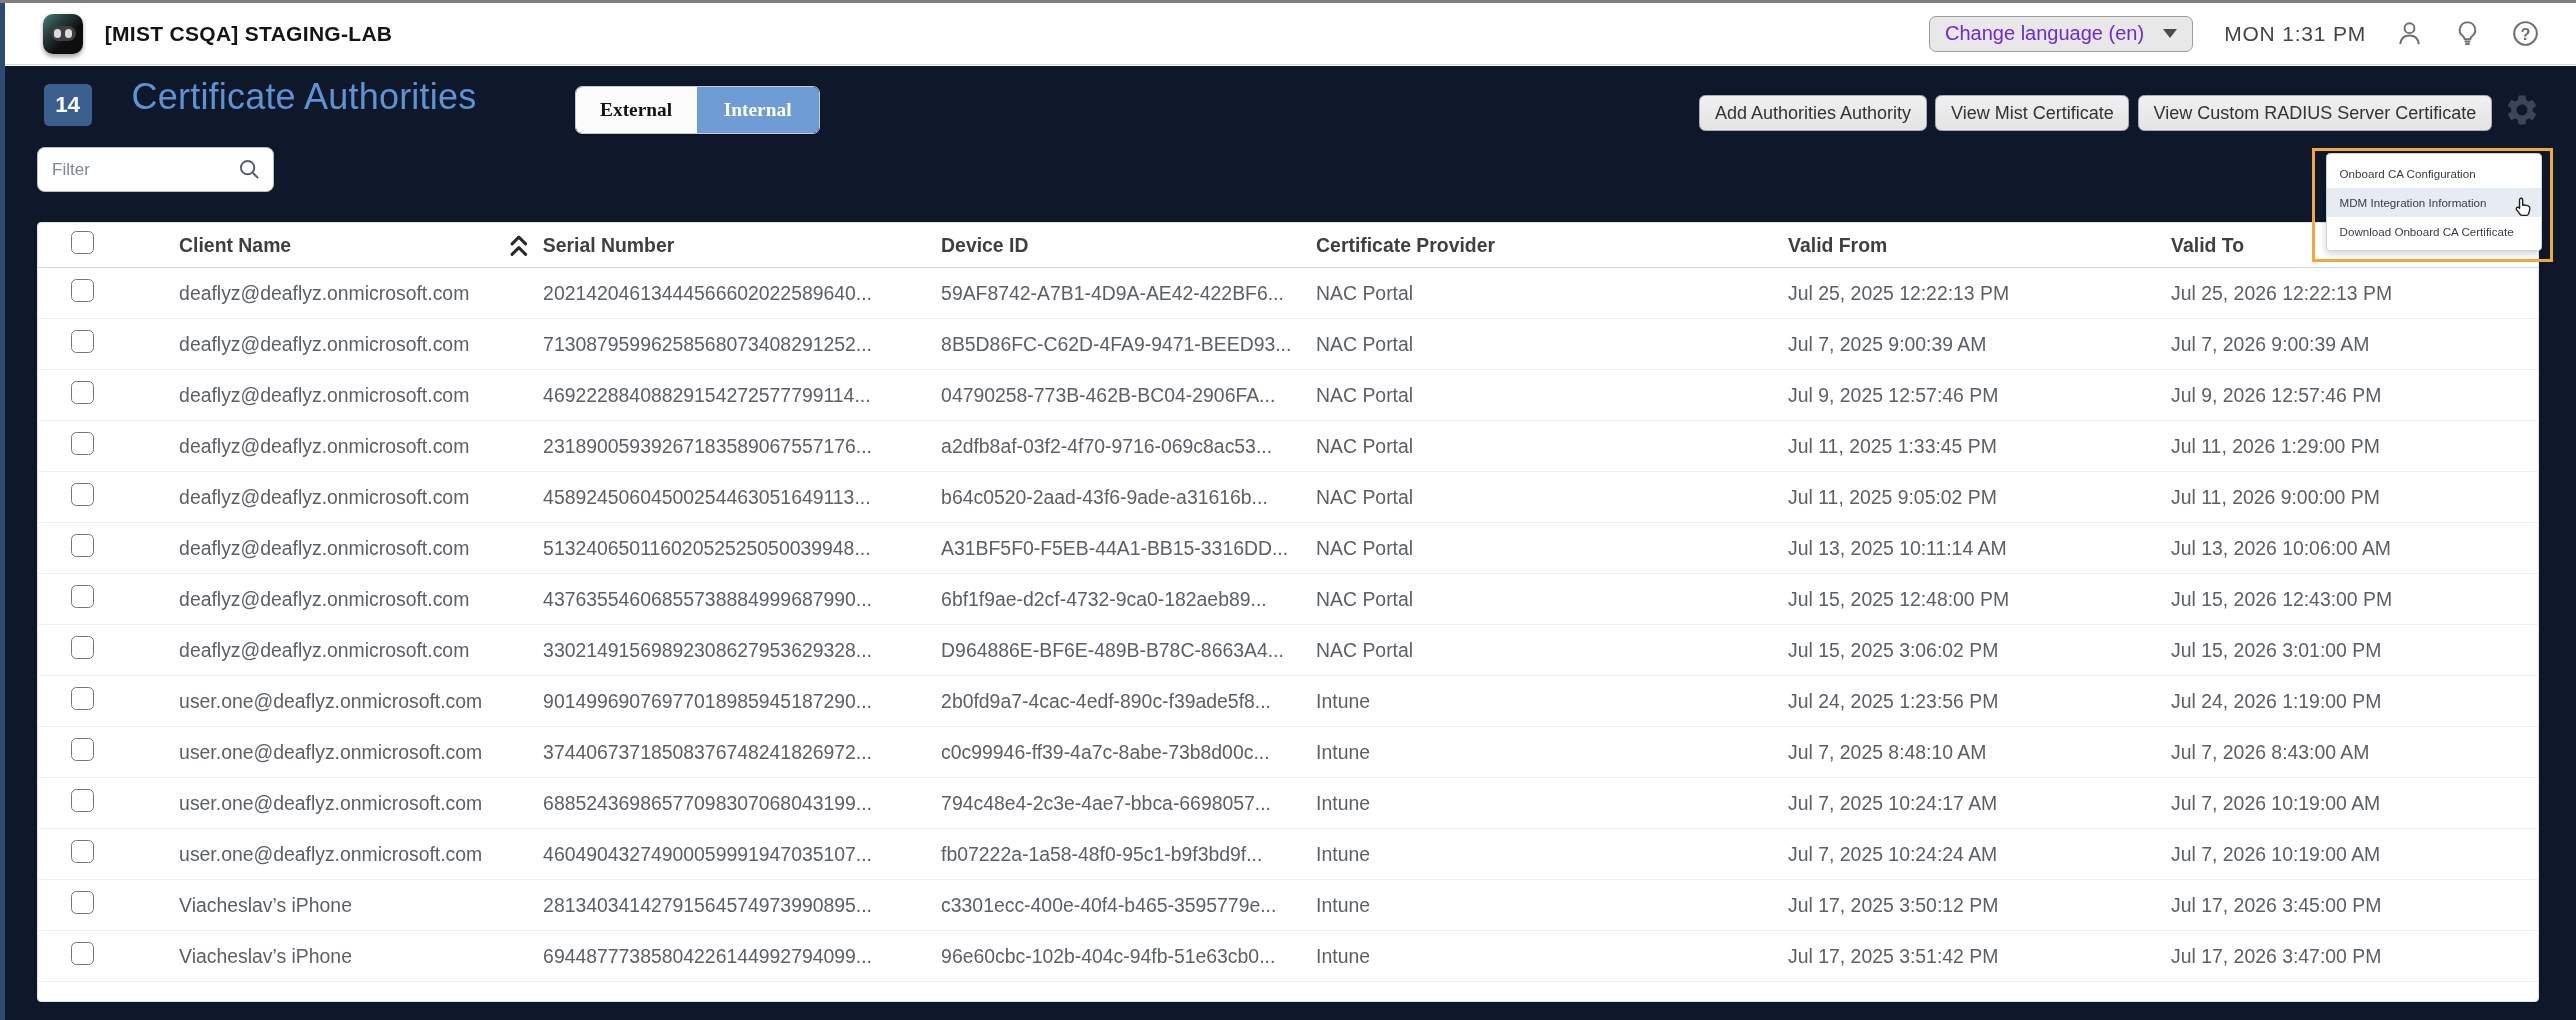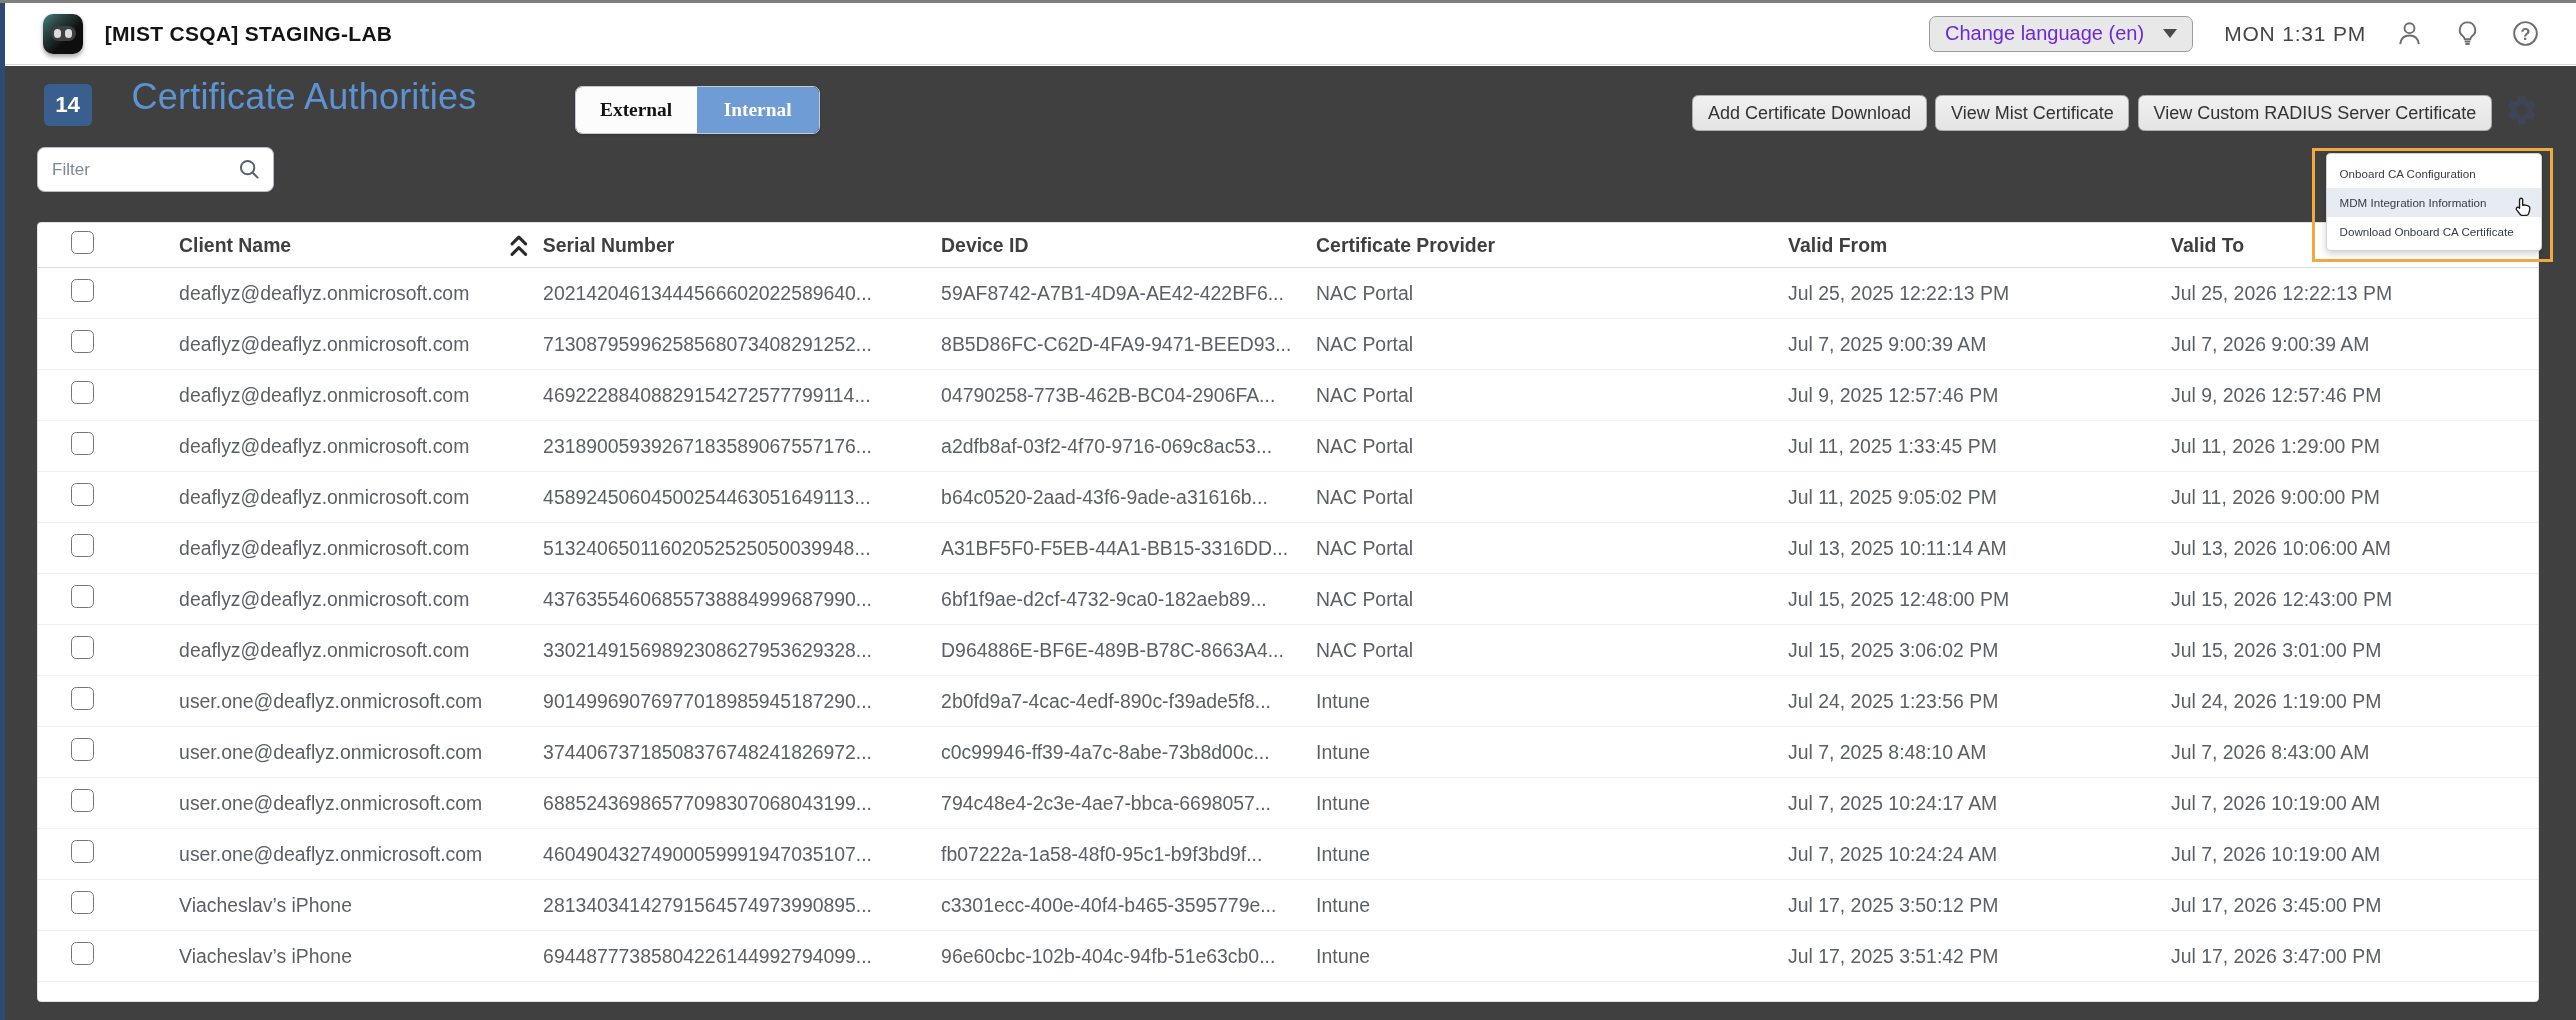--- a/index.html
+++ b/index.html
@@ -25,21 +25,21 @@
   .topbar-right { margin-left:auto; display:flex; align-items:center; }
   .lang-btn { height:36px; padding:0 15.5px; background:#e8e8e8; border:1.5px solid #9c9c9c; border-radius:7px;
               font-size:20px; color:#6d28d9; display:flex; align-items:center; gap:18.6px; cursor:pointer; }
   .lang-caret { width:0; height:0; border-left:7px solid transparent; border-right:7px solid transparent;
                 border-top:9.3px solid #4a4a4a; }
   .clock { margin-left:31px; font-size:21px; color:#454545; letter-spacing:0.8px; white-space:nowrap; }
   .tb-icon { margin-left:29px; width:29px; height:29px; display:inline-flex; cursor:pointer; }
   .tb-icon svg { width:100%; height:100%; }
 
   
-  .content { position:absolute; left:4.6px; top:63px; right:0; bottom:0; background:#404040; }
+  .content { position:absolute; left:4.6px; top:63px; right:0; bottom:0; background:#0f172a; }
 
   .count-badge { position:absolute; left:39px; top:18px; width:48px; height:42px; border-radius:5.4px;
                  background:#3a5e8e; color:#ffffff; font-size:22.4px; font-weight:700;
                  display:flex; align-items:center; justify-content:center; }
   .page-title { position:absolute; left:127px; top:8px; font-size:36px; font-weight:400; color:#5d93d2;
                 line-height:46px; letter-spacing:0.2px; }
 
   .tabs { position:absolute; left:570px; top:20px; height:48px; display:flex; border-radius:7px;
           overflow:hidden; border:0.8px solid #c4cad2; box-shadow:0 1.5px 2.3px rgba(0,0,0,.12);font-family:Liberation Serif, serif; }
   .tab { height:100%; display:flex; align-items:center; justify-content:center; font-size:19.4px;
@@ -135,21 +135,21 @@
 
     <div class="count-badge">14</div>
     <h1 class="page-title">Certificate Authorities</h1>
 
     <div class="tabs">
       <div class="tab inactive">External</div>
       <div class="tab active">Internal</div>
     </div>
 
     <div class="actions">
-      <button class="action-btn">Add Certificate Download</button>
+      <button class="action-btn">Add Authorities Authority</button>
       <button class="action-btn">View Mist Certificate</button>
       <button class="action-btn">View Custom RADIUS Server Certificate</button>
     </div>
 
     <div class="gear-btn">
       <svg viewBox="0 0 24 24" fill="#3e4554">
         <path d="M19.14,12.94c0.04-0.3,0.06-0.61,0.06-0.94c0-0.32-0.02-0.64-0.07-0.94l2.03-1.58c0.18-0.14,0.23-0.41,0.12-0.61 l-1.92-3.32c-0.12-0.22-0.37-0.29-0.59-0.22l-2.39,0.96c-0.5-0.38-1.03-0.7-1.62-0.94L14.4,2.81c-0.04-0.24-0.24-0.41-0.48-0.41 h-3.84c-0.24,0-0.43,0.17-0.47,0.41L9.25,5.35C8.66,5.59,8.12,5.92,7.63,6.29L5.24,5.33c-0.22-0.08-0.47,0-0.59,0.22L2.74,8.87 C2.62,9.08,2.66,9.34,2.86,9.48l2.03,1.58C4.84,11.36,4.8,11.69,4.8,12s0.02,0.64,0.07,0.94l-2.03,1.58 c-0.18,0.14-0.23,0.41-0.12,0.61l1.92,3.32c0.12,0.22,0.37,0.29,0.59,0.22l2.39-0.96c0.5,0.38,1.03,0.7,1.62,0.94l0.36,2.54 c0.05,0.24,0.24,0.41,0.48,0.41h3.84c0.24,0,0.44-0.17,0.47-0.41l0.36-2.54c0.59-0.24,1.13-0.56,1.62-0.94l2.39,0.96 c0.22,0.08,0.47,0,0.59-0.22l1.92-3.32c0.12-0.22,0.07-0.47-0.12-0.61L19.14,12.94z M12,15.6c-1.98,0-3.6-1.62-3.6-3.6 s1.62-3.6,3.6-3.6s3.6,1.62,3.6,3.6S13.98,15.6,12,15.6z"></path>
       </svg>
     </div>
 

